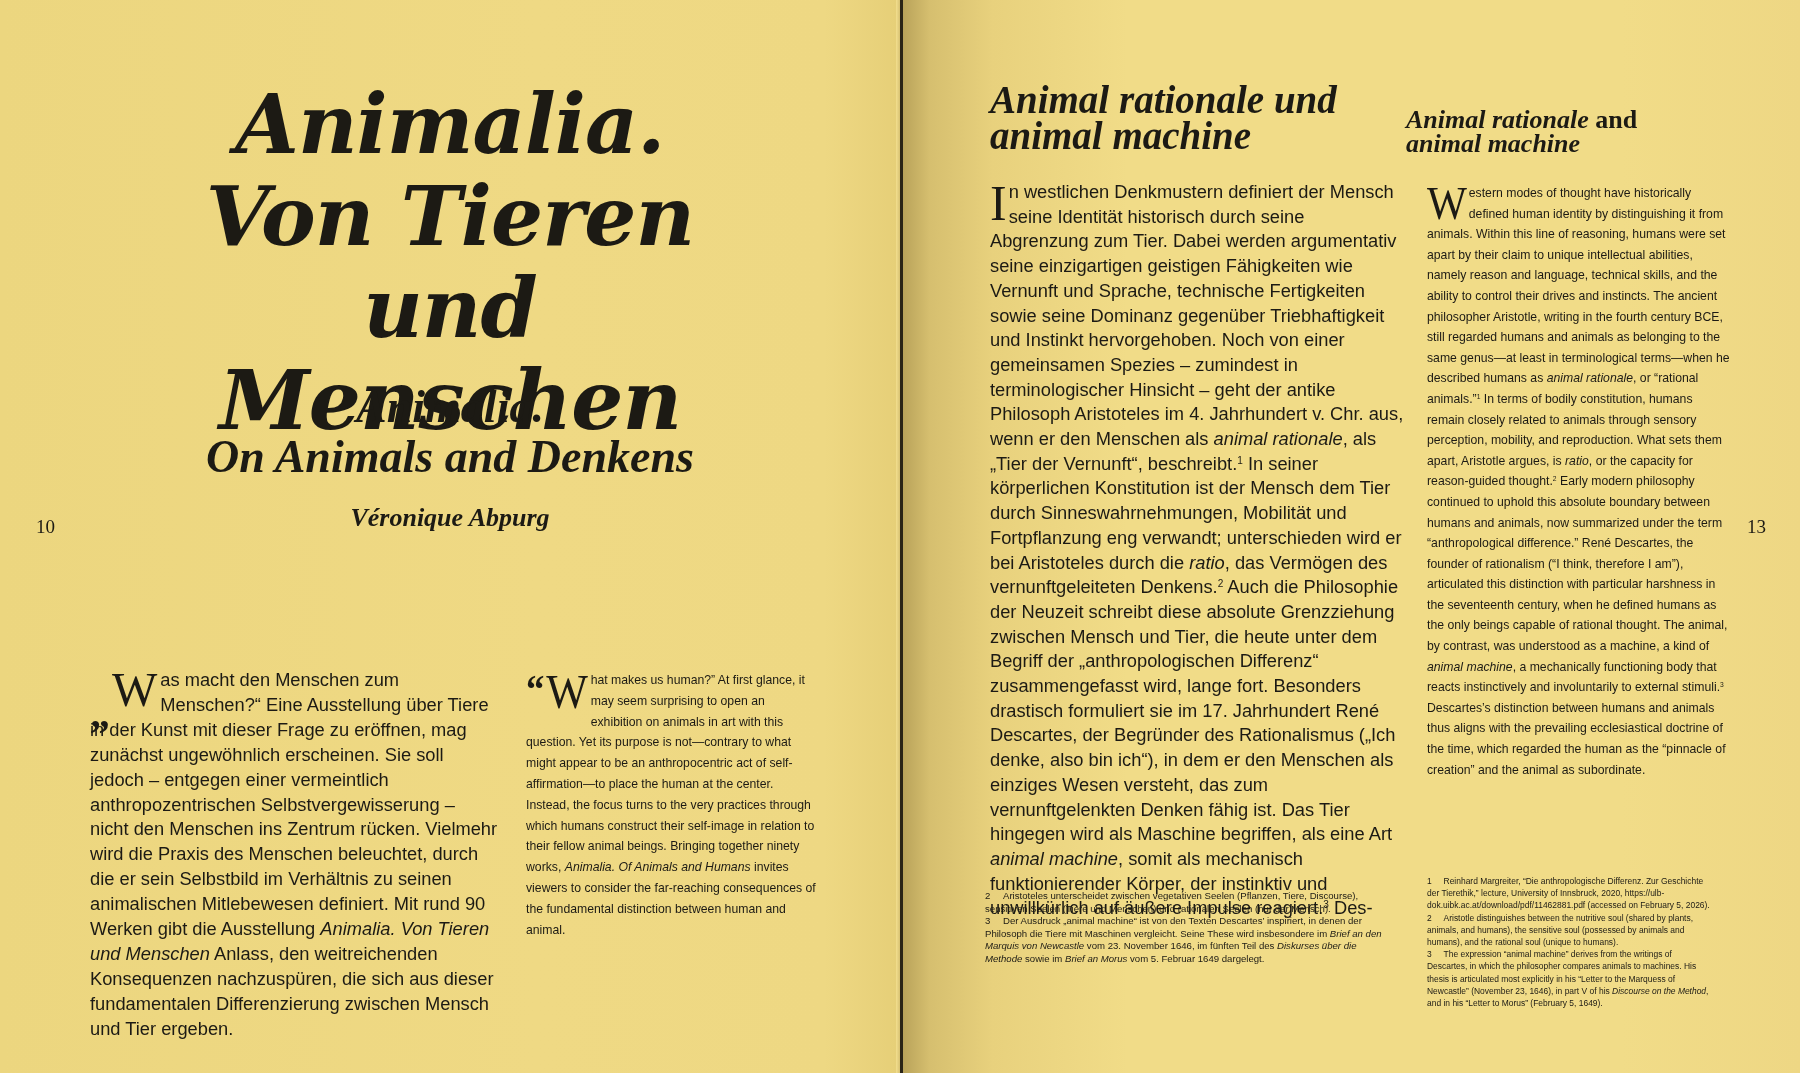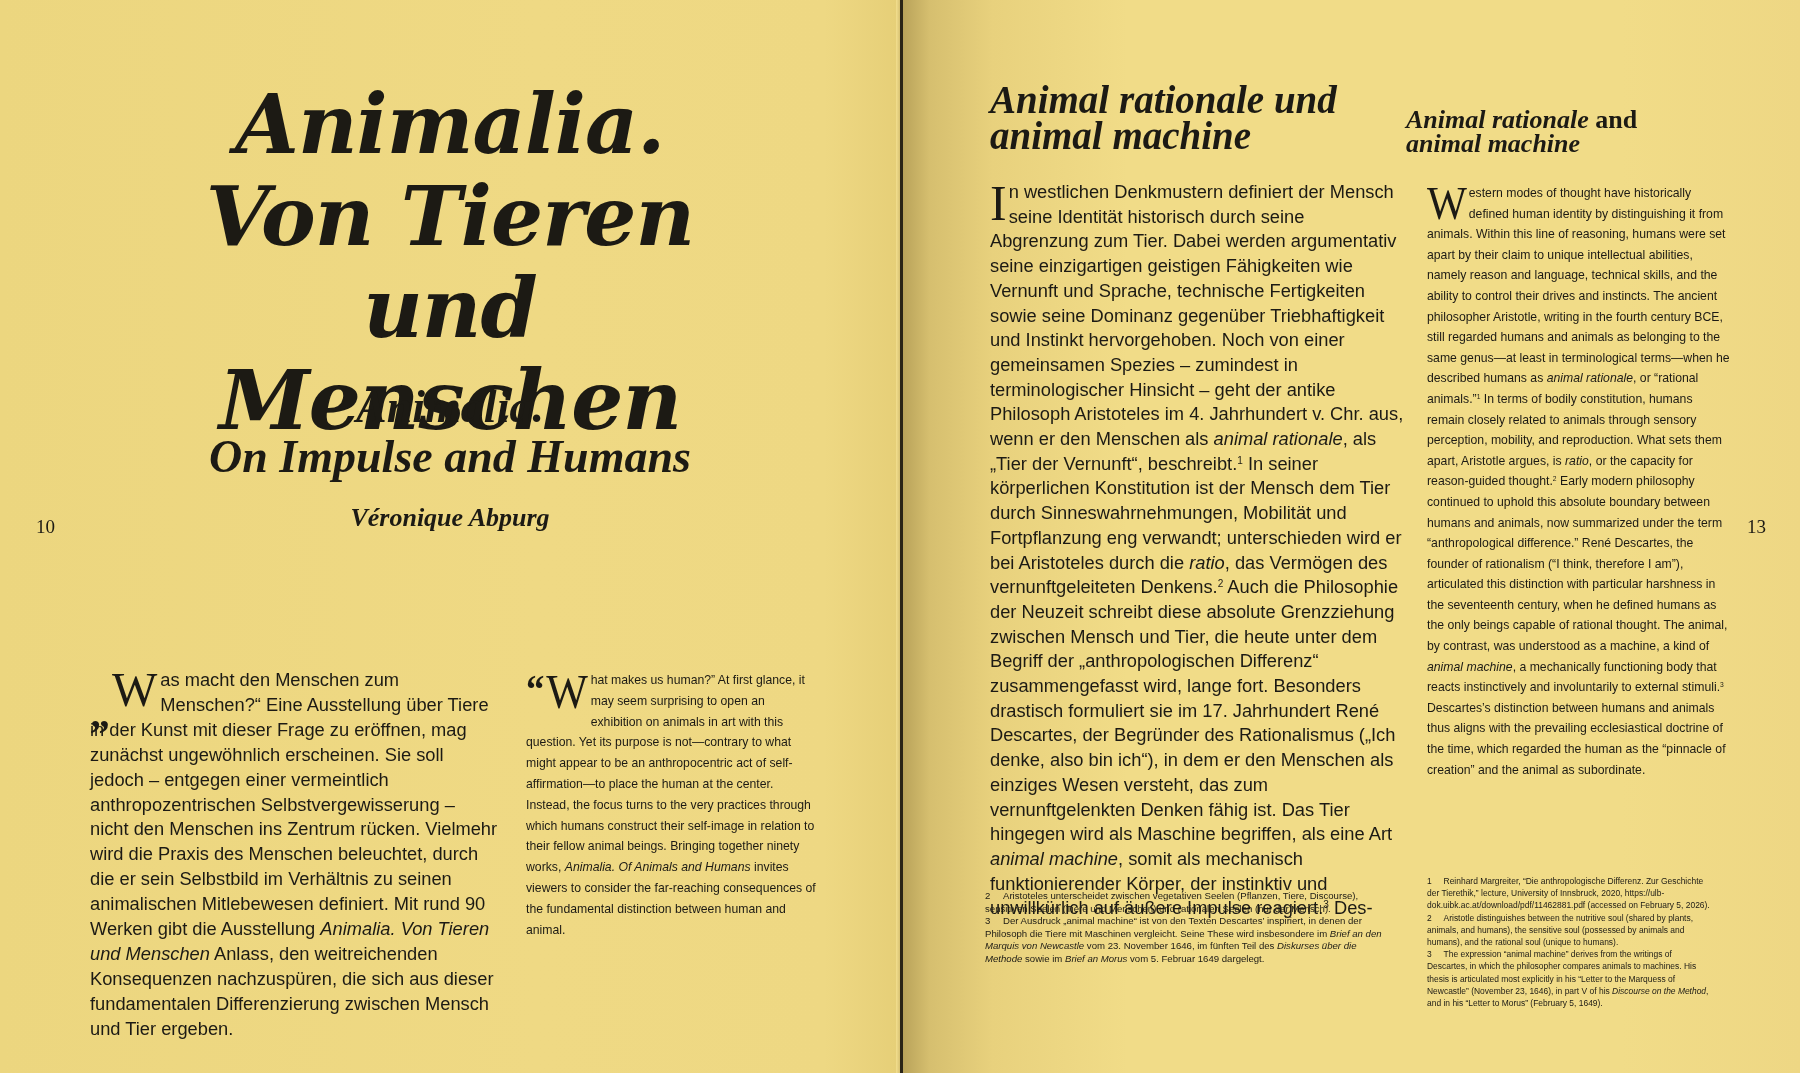--- a/index.html
+++ b/index.html
@@ -113,21 +113,21 @@
 <div class="page-right"></div>
 
 <div class="abs main-title serif-bold-italic">
   <div>Animalia.</div>
   <div>Von Tieren und</div>
   <div>Menschen</div>
 </div>
 
 <div class="abs sub-title">
   <div>Animalia.</div>
-  <div>On Impulse and Humans</div>
+  <div>On Animals and Denkens</div>
 </div>
 
 <div class="abs author">Véronique Abpurg</div>
 
 <div class="abs page-num pn-left">10</div>
 
 <div class="abs de-col">
   <span class="quote-mark de-quote-low">„</span>
   <span class="dropcap">W</span>
   <span>as macht den Menschen zum Menschen?“ Eine Ausstellung über Tiere in der Kunst mit dieser Frage zu eröffnen, mag zunächst ungewöhnlich erscheinen. Sie soll jedoch – entgegen einer vermeintlich anthropozentrischen Selbstvergewisserung – nicht den Menschen ins Zentrum rücken. Vielmehr wird die Praxis des Menschen beleuchtet, durch die er sein Selbstbild im Verhältnis zu seinen animalischen Mitlebewesen definiert. Mit rund 90 Werken gibt die Ausstellung </span><i>Animalia. Von Tieren und Menschen</i><span> Anlass, den weitreichenden Konsequenzen nachzuspüren, die sich aus dieser fundamentalen Differenzierung zwischen Mensch und Tier ergeben.</span>

